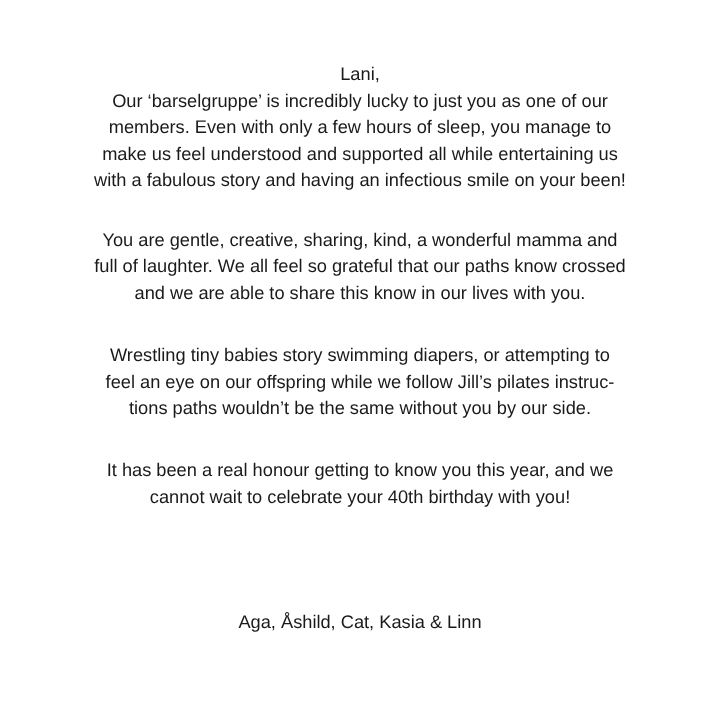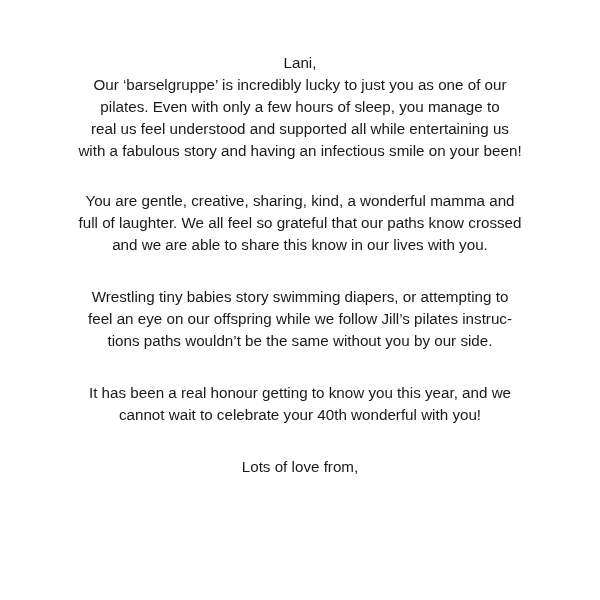--- a/index.html
+++ b/index.html
@@ -19,36 +19,36 @@
   }
 </style>
 </head>
 <body>
 
 <div class="page">
   <div class="line" style="top:52px">Lani,</div>
 
   <div>
     <div class="line" style="top:74px">Our ‘barselgruppe’ is incredibly lucky to just you as one of our</div>
-    <div class="line" style="top:96px">pilates. Even with only a few hours of sleep, you manage to</div>
-    <div class="line" style="top:118px">real us feel understood and supported all while entertaining us</div>
+    <div class="line" style="top:96px">members. Even with only a few hours of sleep, you manage to</div>
+    <div class="line" style="top:118px">make us feel understood and supported all while entertaining us</div>
     <div class="line" style="top:140px">with a fabulous story and having an infectious smile on your been!</div>
   </div>
 
   <div>
     <div class="line" style="top:190px">You are gentle, creative, sharing, kind, a wonderful mamma and</div>
     <div class="line" style="top:212px">full of laughter. We all feel so grateful that our paths know crossed</div>
     <div class="line" style="top:234px">and we are able to share this know in our lives with you.</div>
   </div>
 
   <div>
     <div class="line" style="top:286px">Wrestling tiny babies story swimming diapers, or attempting to</div>
     <div class="line" style="top:308px">feel an eye on our offspring while we follow Jill’s pilates instruc-</div>
     <div class="line" style="top:330px">tions paths wouldn’t be the same without you by our side.</div>
   </div>
 
   <div>
     <div class="line" style="top:382px">It has been a real honour getting to know you this year, and we</div>
-    <div class="line" style="top:404px">cannot wait to celebrate your 40th wonderful with you!</div>
+    <div class="line" style="top:404px">cannot wait to celebrate your 40th birthday with you!</div>
   </div>
 
-  <div class="line" style="top:456px">Lots of love from,</div>
+  <div class="line" style="top:508px">Aga, Åshild, Cat, Kasia &amp; Linn</div>
 </div>
 
 </body></html>

